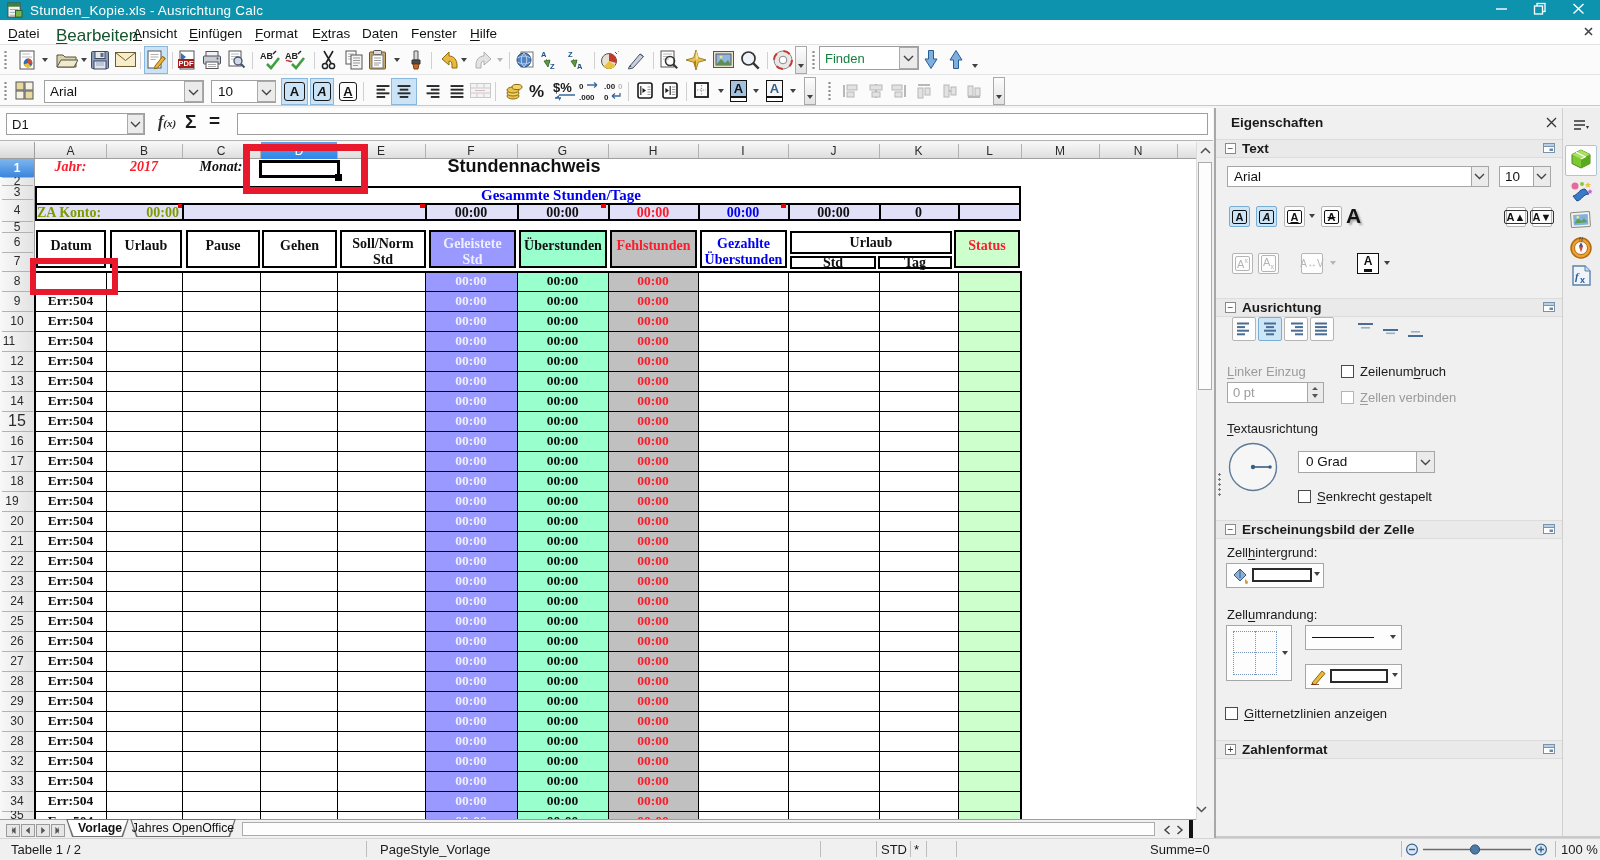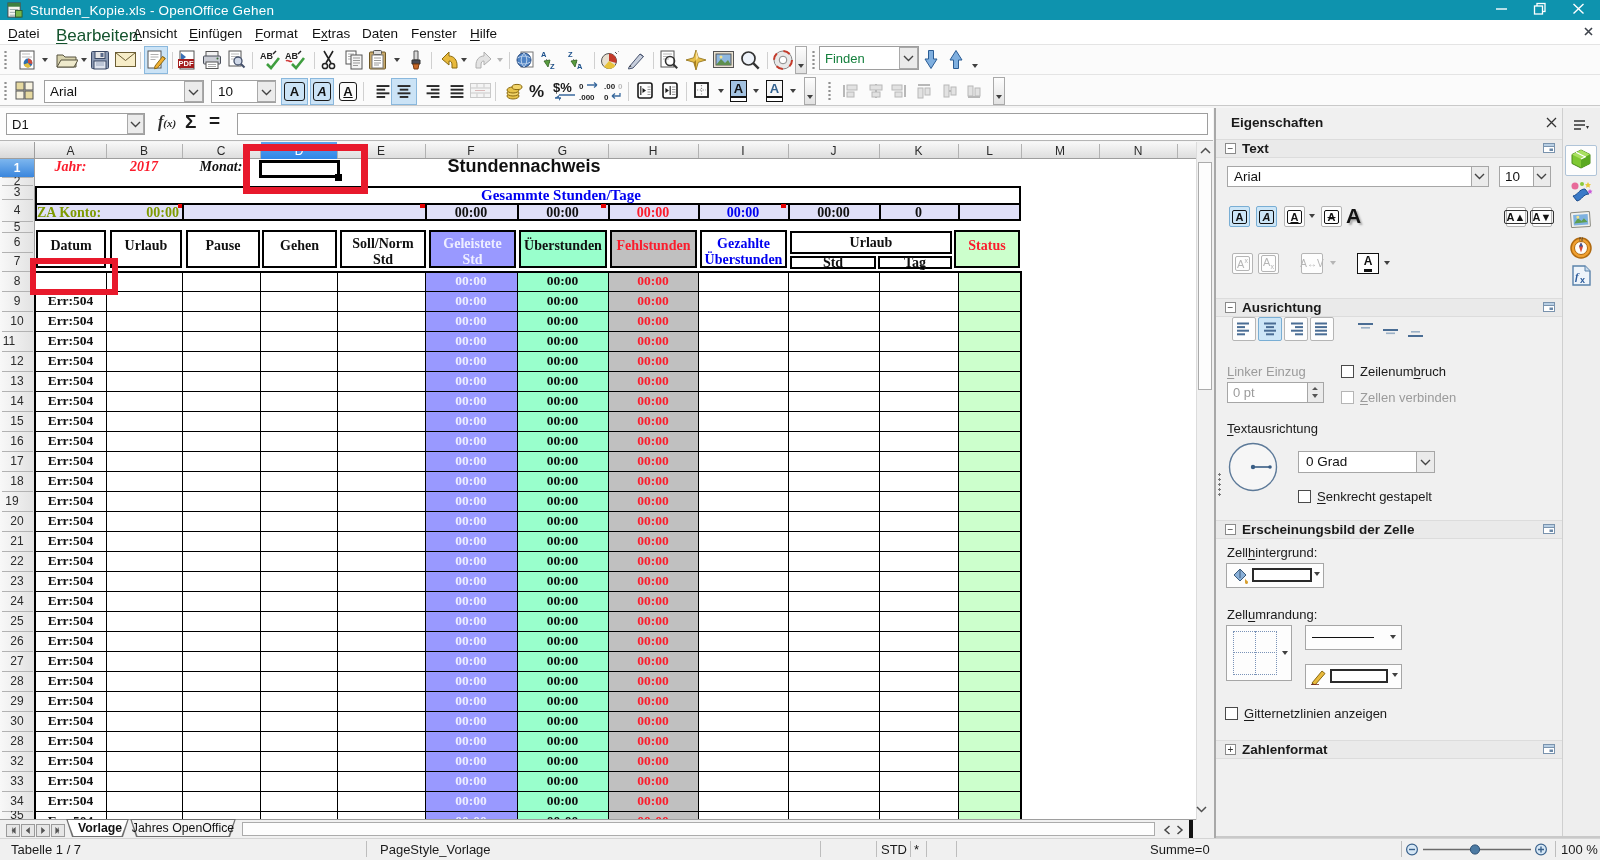--- a/index.html
+++ b/index.html
@@ -18,21 +18,21 @@
 u{text-decoration:underline;text-underline-offset:2px}
 </style></head><body>
 
 <div class="abs" style="left:0;top:0;width:1600px;height:20px;background:#0e93ae"></div>
 <svg class="abs" style="left:7px;top:2px" width="16" height="16" viewBox="0 0 17 17">
 <rect x="1" y="1" width="13" height="15" fill="#f5f5ef" stroke="#444" stroke-width="1"></rect>
 <rect x="1" y="1" width="13" height="4" fill="#3f7f3f"></rect>
 <path d="M3 8h9M3 11h9M3 14h9" stroke="#9aa" stroke-width="1"></path>
 <rect x="9" y="9" width="7" height="7" fill="#7ab648" stroke="#2c5c2c"></rect>
 </svg>
-<div class="abs" style="left:30px;top:2.5px;font-size:13.5px;color:#fff;letter-spacing:0.2px">Stunden_Kopie.xls - OpenOffice Gehen</div>
+<div class="abs" style="left:30px;top:2.5px;font-size:13.5px;color:#fff;letter-spacing:0.2px">Stunden_Kopie.xls - Ausrichtung Calc</div>
 <svg class="abs" style="left:1495px;top:0" width="105" height="20" viewBox="0 0 105 20">
     <path d="M1 9h11" stroke="#fff" stroke-width="1.4"></path>
     <rect x="42" y="3.5" width="8" height="8" fill="none" stroke="#fff" stroke-width="1.3"></rect>
     <rect x="39.5" y="6" width="8" height="8" fill="#0e93ae" stroke="#fff" stroke-width="1.3"></rect>
     <path d="M78.5 4l10 9.5M88.5 4l-10 9.5" stroke="#fff" stroke-width="1.4"></path>
   </svg>
 <div class="abs" style="left:0;top:20px;width:1600px;height:25px;background:#fff;border-bottom:1px solid #e4e4e4"></div>
 <div class="abs" style="left:8px;top:26px;font-size:13.5px;color:#111"><u>D</u>atei</div>
 <div class="abs" style="left:56px;top:26px;font-size:17px;color:#14532d"><u>B</u>earbeiten</div>
 <div class="abs" style="left:133px;top:26px;font-size:13.5px;color:#111"><u>A</u>nsicht</div>
@@ -430,21 +430,21 @@
 <div class="abs ctr" style="left:0;top:311px;width:34px;height:20px;font-size:12px;color:#2b2b2b;overflow:hidden">10</div>
 <div class="abs" style="left:2px;top:331px;width:31px;height:1px;background:#b2b2b2"></div>
 <div class="abs ctr" style="left:0;top:331px;width:18px;height:20px;font-size:12px;color:#2b2b2b;overflow:hidden">11</div>
 <div class="abs" style="left:2px;top:351px;width:31px;height:1px;background:#b2b2b2"></div>
 <div class="abs ctr" style="left:0;top:351px;width:34px;height:20px;font-size:12px;color:#2b2b2b;overflow:hidden">12</div>
 <div class="abs" style="left:2px;top:371px;width:31px;height:1px;background:#b2b2b2"></div>
 <div class="abs ctr" style="left:0;top:371px;width:34px;height:20px;font-size:12px;color:#2b2b2b;overflow:hidden">13</div>
 <div class="abs" style="left:2px;top:391px;width:31px;height:1px;background:#b2b2b2"></div>
 <div class="abs ctr" style="left:0;top:391px;width:34px;height:20px;font-size:12px;color:#2b2b2b;overflow:hidden">14</div>
 <div class="abs" style="left:2px;top:411px;width:31px;height:1px;background:#b2b2b2"></div>
-<div class="abs ctr" style="left:0;top:411px;width:34px;height:20px;font-size:12px;color:#2b2b2b;overflow:hidden">15</div>
+<div class="abs ctr" style="left:0;top:411px;width:34px;height:20px;font-size:16px;color:#2b2b2b;overflow:hidden">15</div>
 <div class="abs" style="left:2px;top:431px;width:31px;height:1px;background:#b2b2b2"></div>
 <div class="abs ctr" style="left:0;top:431px;width:34px;height:20px;font-size:12px;color:#2b2b2b;overflow:hidden">16</div>
 <div class="abs" style="left:2px;top:451px;width:31px;height:1px;background:#b2b2b2"></div>
 <div class="abs ctr" style="left:0;top:451px;width:34px;height:20px;font-size:12px;color:#2b2b2b;overflow:hidden">17</div>
 <div class="abs" style="left:2px;top:471px;width:31px;height:1px;background:#b2b2b2"></div>
 <div class="abs ctr" style="left:0;top:471px;width:34px;height:20px;font-size:12px;color:#2b2b2b;overflow:hidden">18</div>
 <div class="abs" style="left:2px;top:491px;width:31px;height:1px;background:#b2b2b2"></div>
 <div class="abs ctr" style="left:0;top:491px;width:24px;height:20px;font-size:12px;color:#2b2b2b;overflow:hidden">19</div>
 <div class="abs" style="left:2px;top:511px;width:31px;height:1px;background:#b2b2b2"></div>
 <div class="abs ctr" style="left:0;top:511px;width:34px;height:20px;font-size:12px;color:#2b2b2b;overflow:hidden">20</div>
@@ -727,21 +727,21 @@
 <div class="abs" style="left:240px;top:821px;width:918px;height:16px;background:#f1f1f1"></div>
 <div class="abs" style="left:242px;top:822px;width:913px;height:14px;background:#fdfdfd;border:1px solid #ababab"></div>
 <svg class="abs" style="left:1163px;top:825px" width="8" height="10" viewBox="0 0 8 10">
     <path d="M6.5 1L2 5l4.5 4" fill="none" stroke="#444" stroke-width="1.5"></path>
   </svg>
 <svg class="abs" style="left:1176px;top:825px" width="8" height="10" viewBox="0 0 8 10">
     <path d="M1.5 1L6 5 1.5 9" fill="none" stroke="#444" stroke-width="1.5"></path>
   </svg>
 <div class="abs" style="left:1189px;top:820px;width:4px;height:18px;background:#111"></div>
 <div class="abs" style="left:0;top:838px;width:1600px;height:22px;background:#f0f0f0;border-top:1px solid #d4d4d4"></div>
-<div class="lbl" style="left:11px;top:842px">Tabelle 1 / 7</div>
+<div class="lbl" style="left:11px;top:842px">Tabelle 1 / 2</div>
 <div class="abs" style="left:366px;top:841px;width:1px;height:16px;background:#bdbdbd"></div>
 <div class="abs" style="left:820px;top:841px;width:1px;height:16px;background:#bdbdbd"></div>
 <div class="abs" style="left:876px;top:841px;width:1px;height:16px;background:#bdbdbd"></div>
 <div class="abs" style="left:910px;top:841px;width:1px;height:16px;background:#bdbdbd"></div>
 <div class="abs" style="left:926px;top:841px;width:1px;height:16px;background:#bdbdbd"></div>
 <div class="abs" style="left:956px;top:841px;width:1px;height:16px;background:#bdbdbd"></div>
 <div class="abs" style="left:1401px;top:841px;width:1px;height:16px;background:#bdbdbd"></div>
 <div class="abs" style="left:1555px;top:841px;width:1px;height:16px;background:#bdbdbd"></div>
 <div class="lbl" style="left:380px;top:842px">PageStyle_Vorlage</div>
 <div class="lbl" style="left:881px;top:842px">STD</div>

